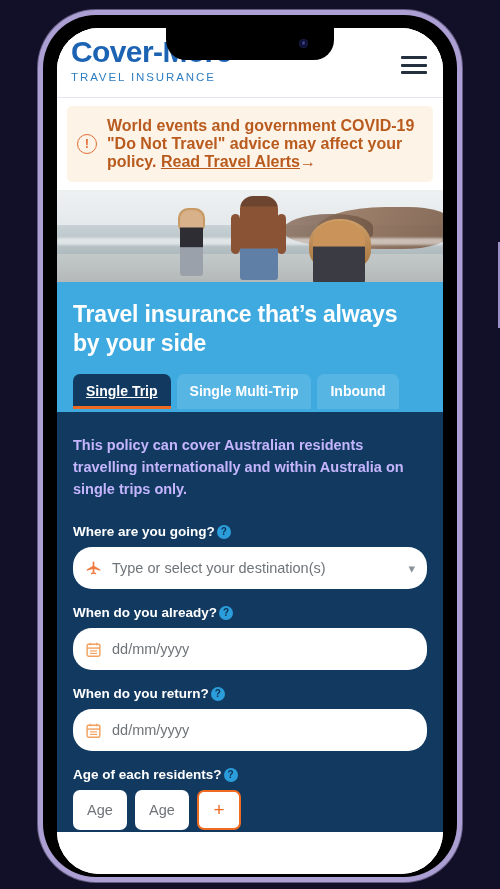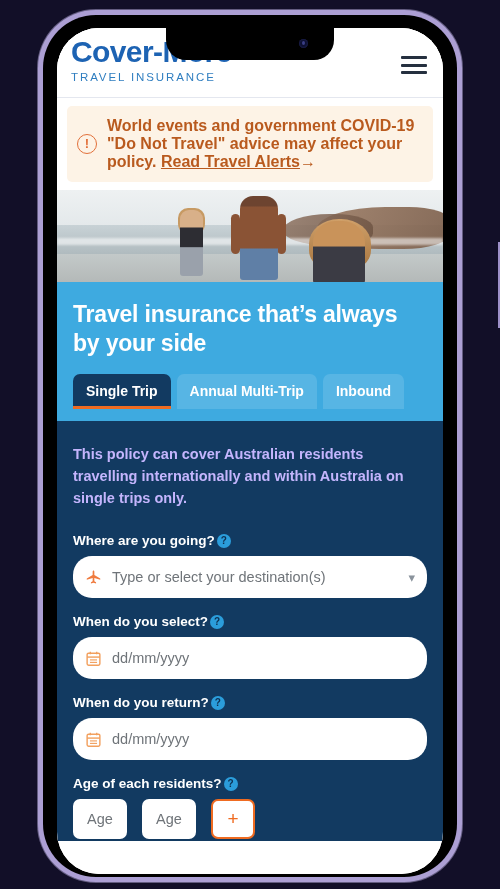--- a/index.html
+++ b/index.html
@@ -215,21 +215,21 @@
            background: linear-gradient(#c9935a 0%, #c9935a 40%, #3b3b44 41%, #3b3b44 100%);
            border-radius: 22px 22px 4px 4px;}
   .hi-p3hair{position:absolute; left:252px; top:32%; width:62px; height:56%;
            background: linear-gradient(#d0a069,#a5743f); border-radius: 48% 48% 40% 40%;}
   .hi-foam{position:absolute; left:0; top:52%; width:100%; height:7px;
            background: rgba(255,255,255,.55); filter: blur(1px);}
 
   
   .hero-band {
     background: #3eaae0;
-    padding: 18px 16px 12px 16px;
+    padding: 18px 16px 3px 16px;
   }
   .hero-title {
     color: #ffffff;
     font-size: 23px;
     font-weight: bold;
     line-height: 29px;
     letter-spacing: -0.2px;
   }
   .tabs {
     display: flex;
@@ -242,20 +242,21 @@
     border-radius: 7px 7px 0 0;
     font-size: 14px;
     font-weight: bold;
     color: #ffffff;
     background: #57b5e4;
     cursor: pointer;
     white-space: nowrap;
   }
   .tab.active {
     background: #123a61;
+    text-decoration: underline;
   }
   .tab.active::after {
     content: "";
     position: absolute;
     left: 0; right: 0; bottom: 0;
     height: 3px;
     background: #ef6b21;
   }
 
   
@@ -316,21 +317,21 @@
   .helper-note {
     color: #d3e4f2;
     font-size: 11.5px;
     line-height: 16px;
     margin-top: -6px;
     margin-bottom: 16px;
     font-weight: bold;
   }
   .age-row {
     display: flex;
-    gap: 15px;
+    gap: 8px;
     margin-top: 2px;
   }
   .age-box {
     width: 54px;
     height: 40px;
     background: #fff;
     border-radius: 7px;
     display: flex;
     align-items: center;
     justify-content: center;
@@ -410,21 +411,21 @@
             <div class="hi-p2arm2"></div>
             <div class="hi-p2"></div>
             <div class="hi-p3hair"></div>
             <div class="hi-p3"></div>
           </div>
 
           <div class="hero-band">
             <div class="hero-title">Travel insurance that’s always by your side</div>
             <div class="tabs">
               <div class="tab active">Single Trip</div>
-              <div class="tab">Annual Multi-Trip</div>
+              <div class="tab">Single Multi-Trip</div>
               <div class="tab">Inbound</div>
             </div>
           </div>
 
           <div class="form">
 
             <div class="intro">This policy can cover Australian residents travelling internationally and within Australia on single trips only.</div>
 
             <div class="field">
               <div class="field-label">
@@ -435,21 +436,21 @@
                 <svg class="ico-svg" width="17" height="17" viewBox="0 0 24 24" fill="#ef7b3f">
                   <path d="M12 2c-.7 0-1.2.9-1.2 2v4.6L2.5 13.4v1.9l8.3-2.6v4.5l-2.4 1.6v1.5l3.6-1 3.6 1v-1.5l-2.4-1.6v-4.5l8.3 2.6v-1.9l-8.3-4.8V4c0-1.1-.5-2-1.2-2z"></path>
                 </svg>
                 <span class="input-ph">Type or select your destination(s)</span>
                 <span class="caret-ico">▾</span>
               </div>
             </div>
 
             <div class="field">
               <div class="field-label">
-                <span>When do you select?</span>
+                <span>When do you already?</span>
                 <span class="help-icon">?</span>
               </div>
               <div class="input-box">
                 <svg class="ico-svg" width="17" height="17" viewBox="0 0 24 24" fill="none" stroke="#f2a05e" stroke-width="2">
                   <rect x="3" y="4.5" width="18" height="17" rx="2"></rect>
                   <line x1="3" y1="10" x2="21" y2="10"></line>
                   <line x1="7.5" y1="2.5" x2="7.5" y2="6"></line>
                   <line x1="16.5" y1="2.5" x2="16.5" y2="6"></line>
                   <line x1="7" y1="14" x2="17" y2="14" stroke-width="1.6"></line>
                   <line x1="7" y1="17.5" x2="17" y2="17.5" stroke-width="1.6"></line>

